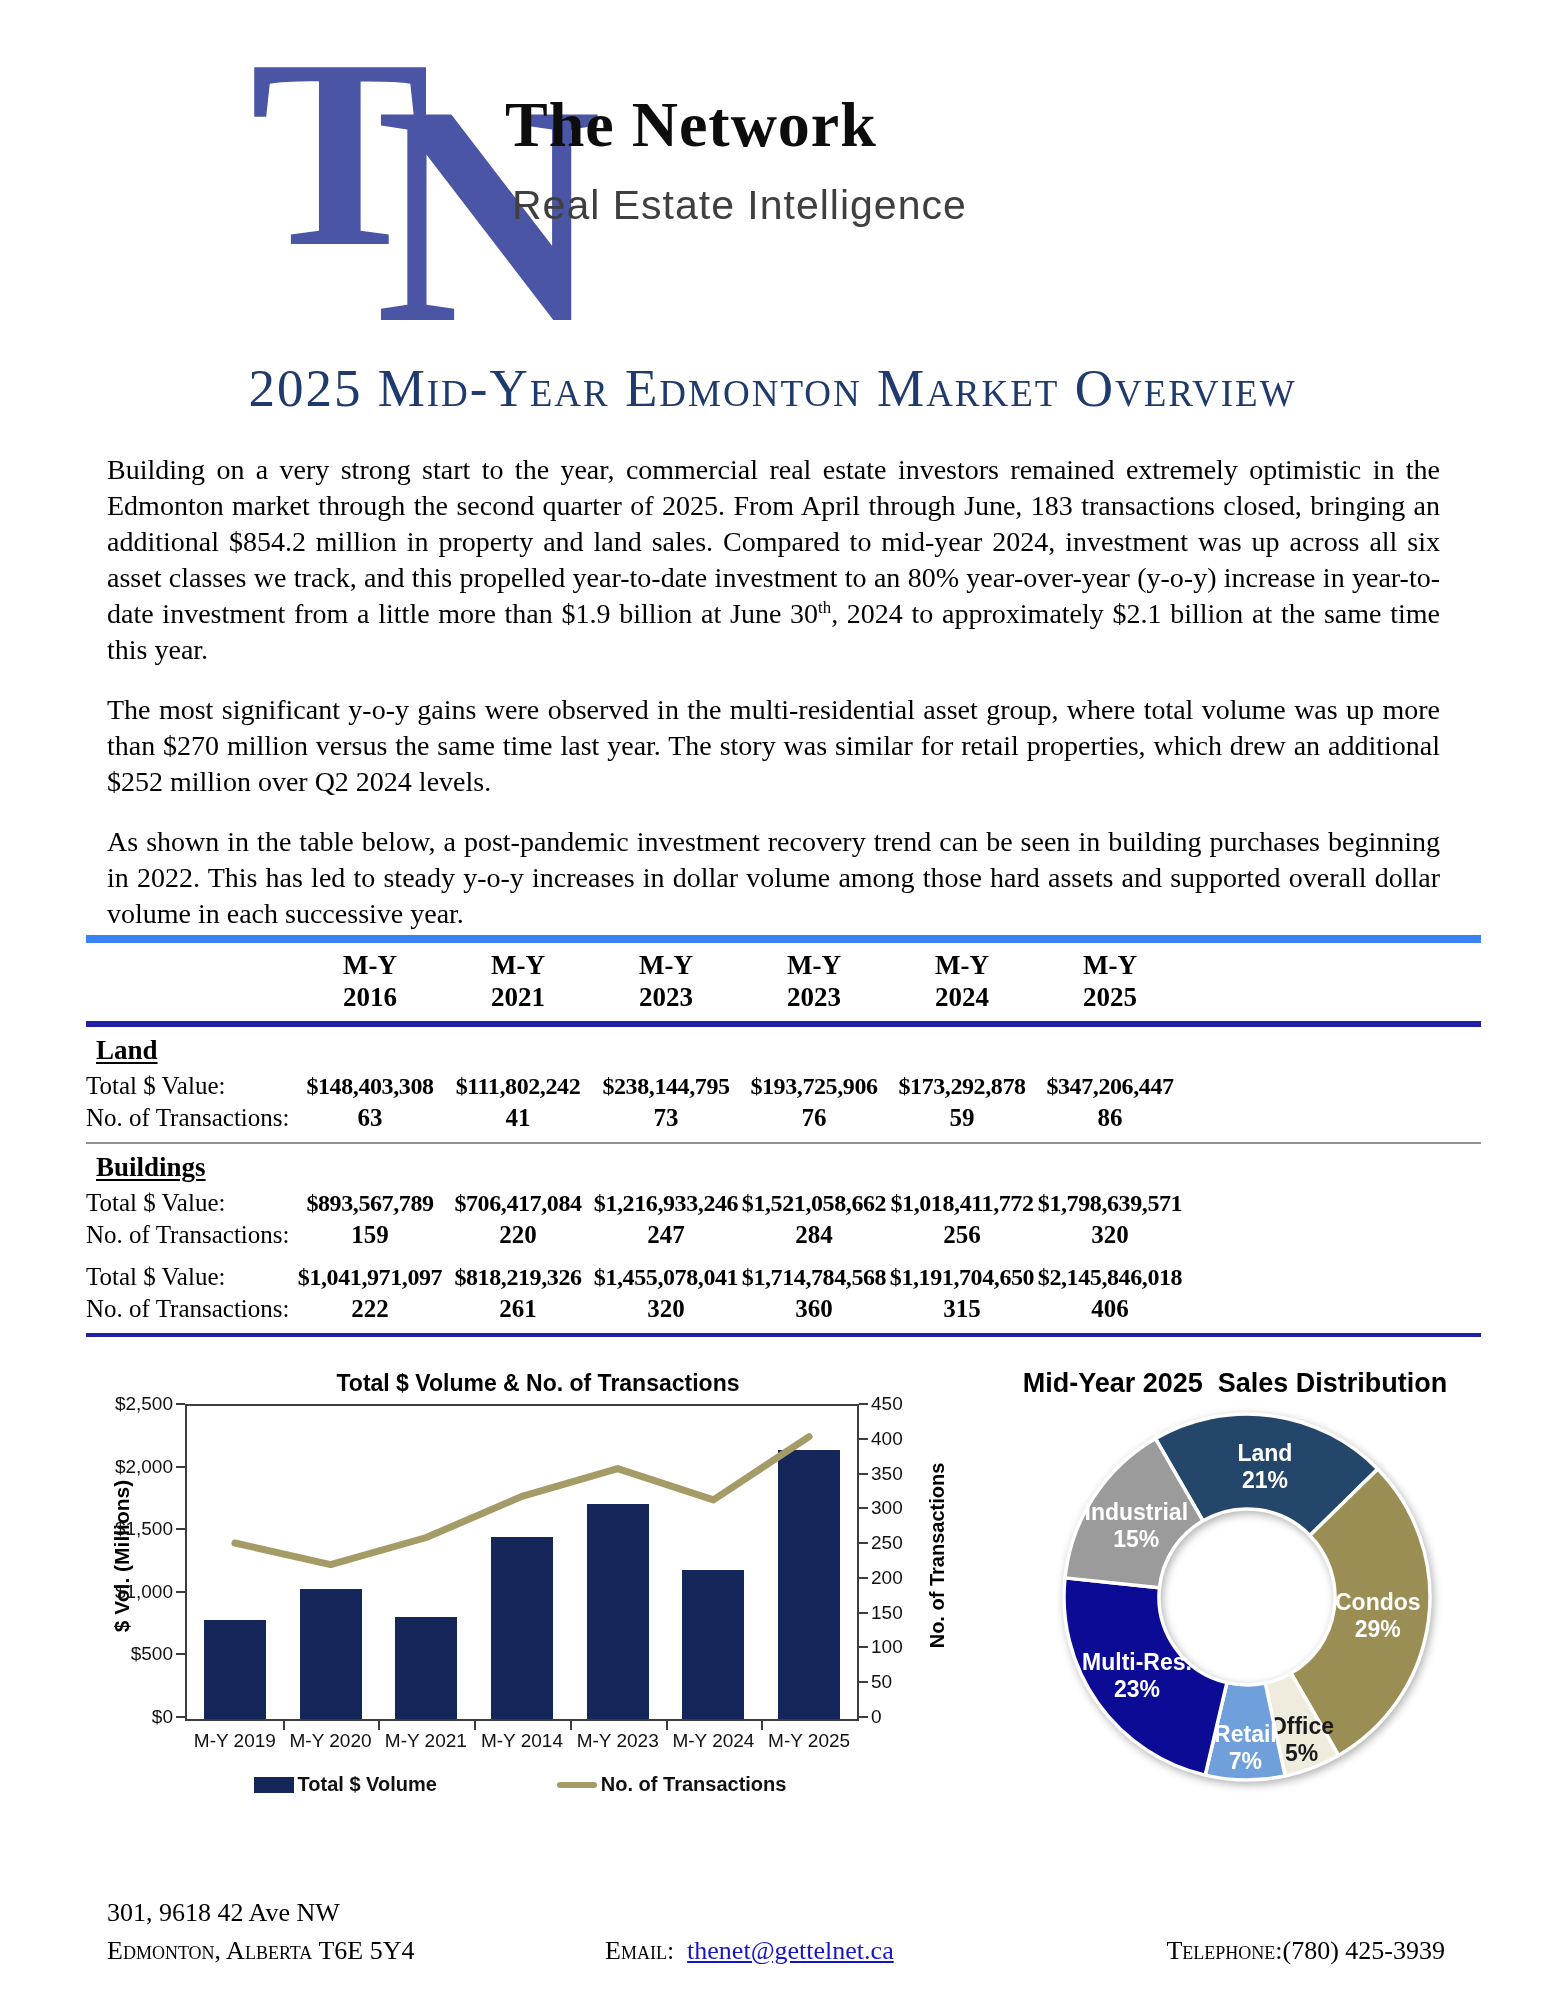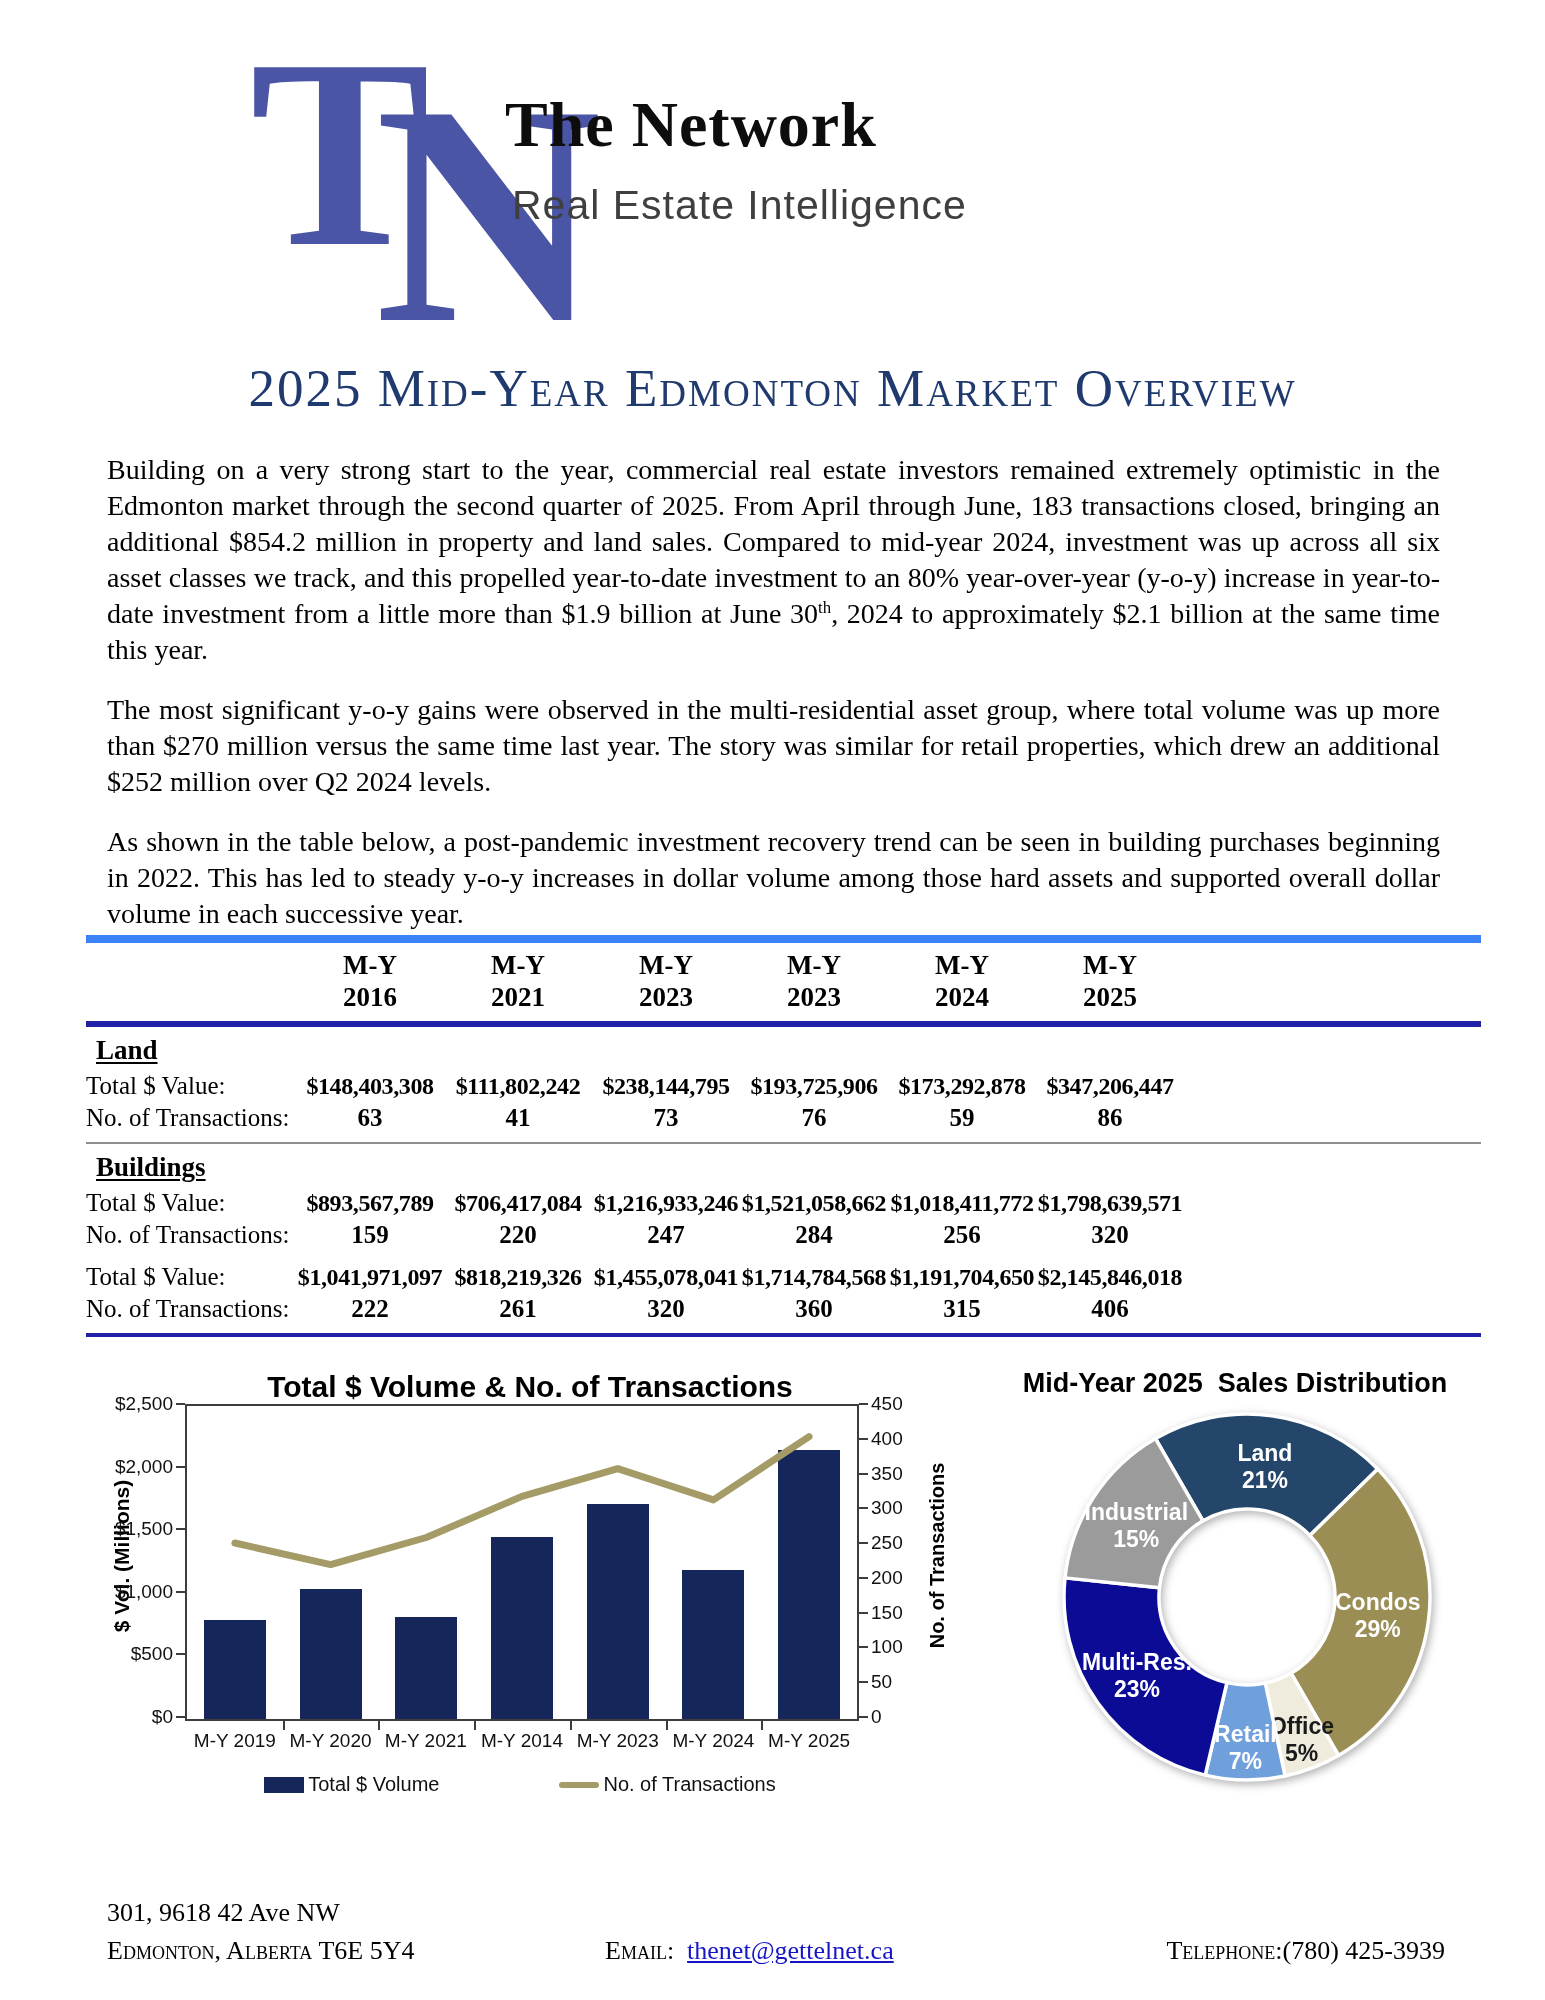--- a/index.html
+++ b/index.html
@@ -36,37 +36,37 @@
   .sec-name{font-weight:bold;font-size:27px;text-decoration:underline;text-decoration-thickness:2px;text-underline-offset:3px;}
   td.row-label{text-align:left;font-size:25px;padding-left:10px;white-space:nowrap;}
   tr.value-row td{padding-top:4px;padding-bottom:2px;}
   tr.value-row td.cell-val{font-weight:bold;font-size:24px;text-align:center;letter-spacing:-0.4px;white-space:nowrap;}
   tr.trans-row td{padding-top:2px;padding-bottom:10px;}
   tr.trans-row td.cell-val{font-weight:bold;font-size:25px;text-align:center;}
 
   
   .combo-chart{position:absolute;left:100px;top:1366px;width:880px;height:545px;
                font-family:"Liberation Sans",sans-serif;}
-  .chart-title{position:absolute;left:95px;top:4px;width:670px;text-align:center;
-               font-weight:bold;font-size:30px;color:#000;}
+  .chart-title{position:absolute;left:103px;top:4px;width:670px;text-align:center;
+               font-weight:bold;font-size:23px;color:#000;}
   .plot{position:absolute;left:85px;top:38px;width:670px;height:313px;border:2px solid #3d3d3d;}
   .bar{position:absolute;bottom:0;width:62px;background:#14265a;}
   .line-overlay{position:absolute;left:0;top:0;overflow:visible;}
   .ytick-label{position:absolute;width:70px;left:3px;text-align:right;font-size:19px;color:#111;}
   .ytick-mark{position:absolute;left:76px;width:9px;height:2px;background:#3d3d3d;}
   .y2tick-label{position:absolute;left:771px;width:60px;text-align:left;font-size:19px;color:#111;}
   .y2tick-mark{position:absolute;left:759px;width:9px;height:2px;background:#3d3d3d;}
   .xtick-mark{position:absolute;width:2px;height:9px;top:355px;background:#3d3d3d;}
   .xcat-label{position:absolute;top:364px;text-align:center;font-size:19px;color:#111;white-space:nowrap;}
   .yaxis-title{position:absolute;left:-128px;top:178px;width:300px;text-align:center;
                font-weight:bold;font-size:21px;transform:rotate(-90deg);}
   .y2axis-title{position:absolute;left:687px;top:178px;width:300px;text-align:center;
                 font-weight:bold;font-size:20px;transform:rotate(-90deg);}
   .legend{position:absolute;left:85px;top:407px;width:670px;display:flex;justify-content:center;
-          gap:120px;align-items:flex-end;font-size:20px;color:#111;}
+          gap:120px;align-items:flex-end;font-size:20px;color:#111;font-weight:bold;}
   .legend-item{display:flex;align-items:center;}
   .swatch-bar{display:inline-block;width:40px;height:16px;background:#14265a;margin-right:4px;}
   .swatch-line{display:inline-block;width:40px;height:6px;border-radius:3px;background:#a49b66;margin-right:4px;}
 
   
   .donut-chart{position:absolute;left:1000px;top:1362px;width:470px;height:560px;
                font-family:"Liberation Sans",sans-serif;}
   .donut-title{position:absolute;left:0;top:6px;width:100%;text-align:center;
                font-weight:bold;font-size:27px;white-space:pre;}
   .donut-svg{position:absolute;left:57px;top:45px;filter:drop-shadow(2px 3px 4px rgba(0,0,0,0.30));}

